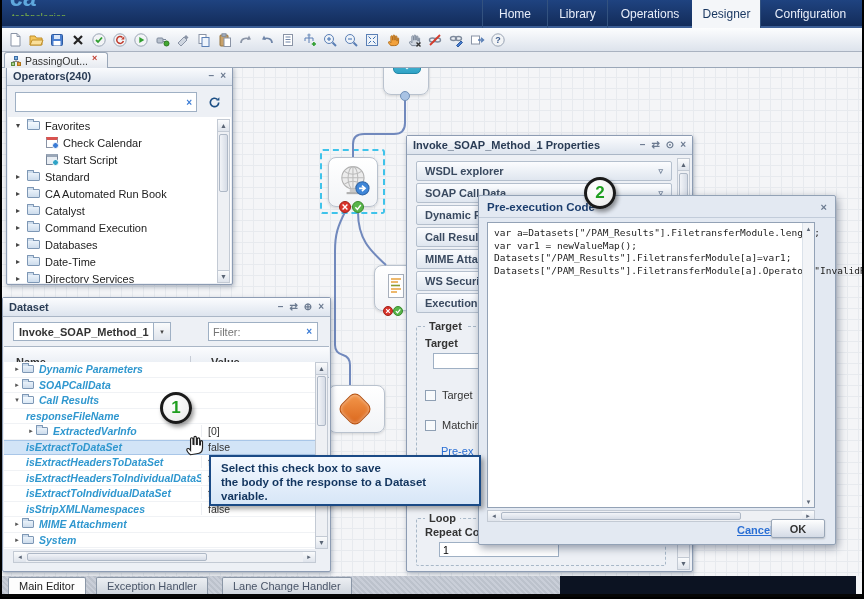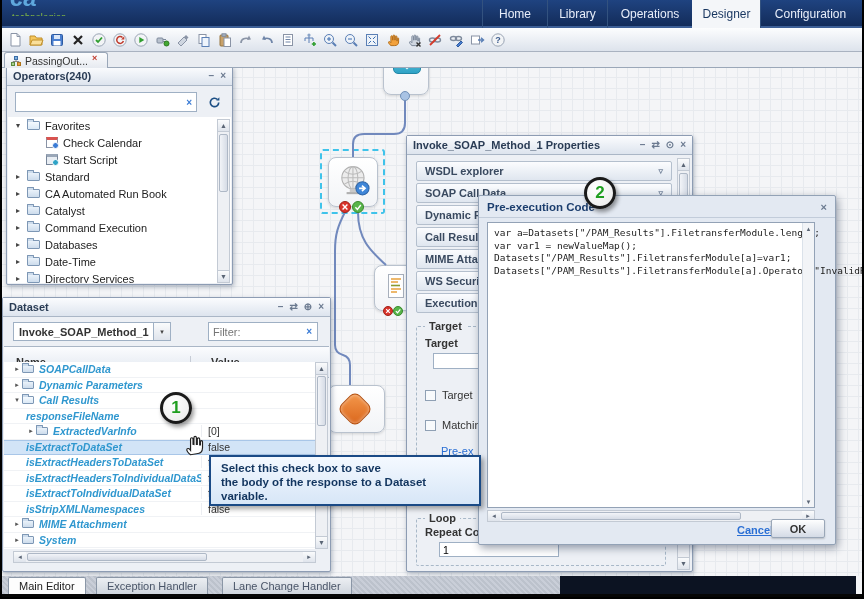--- a/index.html
+++ b/index.html
@@ -532,29 +532,29 @@
     </div>
     <div class="ds-colhdr">
       <span class="c1">Name</span>
       <span class="c2">Value</span>
     </div>
     <div class="ds-body">
       <div class="ds-row">
           <span class="ncell ind0">
             <span class="arrow">▸</span>
             <span class="fld"></span>
-            <span class="name">SOAPCallData</span>
+            <span class="name">Dynamic Parameters</span>
           </span>
           <span class="vcell"></span>
         </div>
       <div class="ds-row">
           <span class="ncell ind0">
             <span class="arrow">▸</span>
             <span class="fld"></span>
-            <span class="name">Dynamic Parameters</span>
+            <span class="name">SOAPCallData</span>
           </span>
           <span class="vcell"></span>
         </div>
       <div class="ds-row">
           <span class="ncell ind0">
             <span class="arrow">▾</span>
             <span class="fld open"></span>
             <span class="name">Call Results</span>
           </span>
           <span class="vcell"></span>

